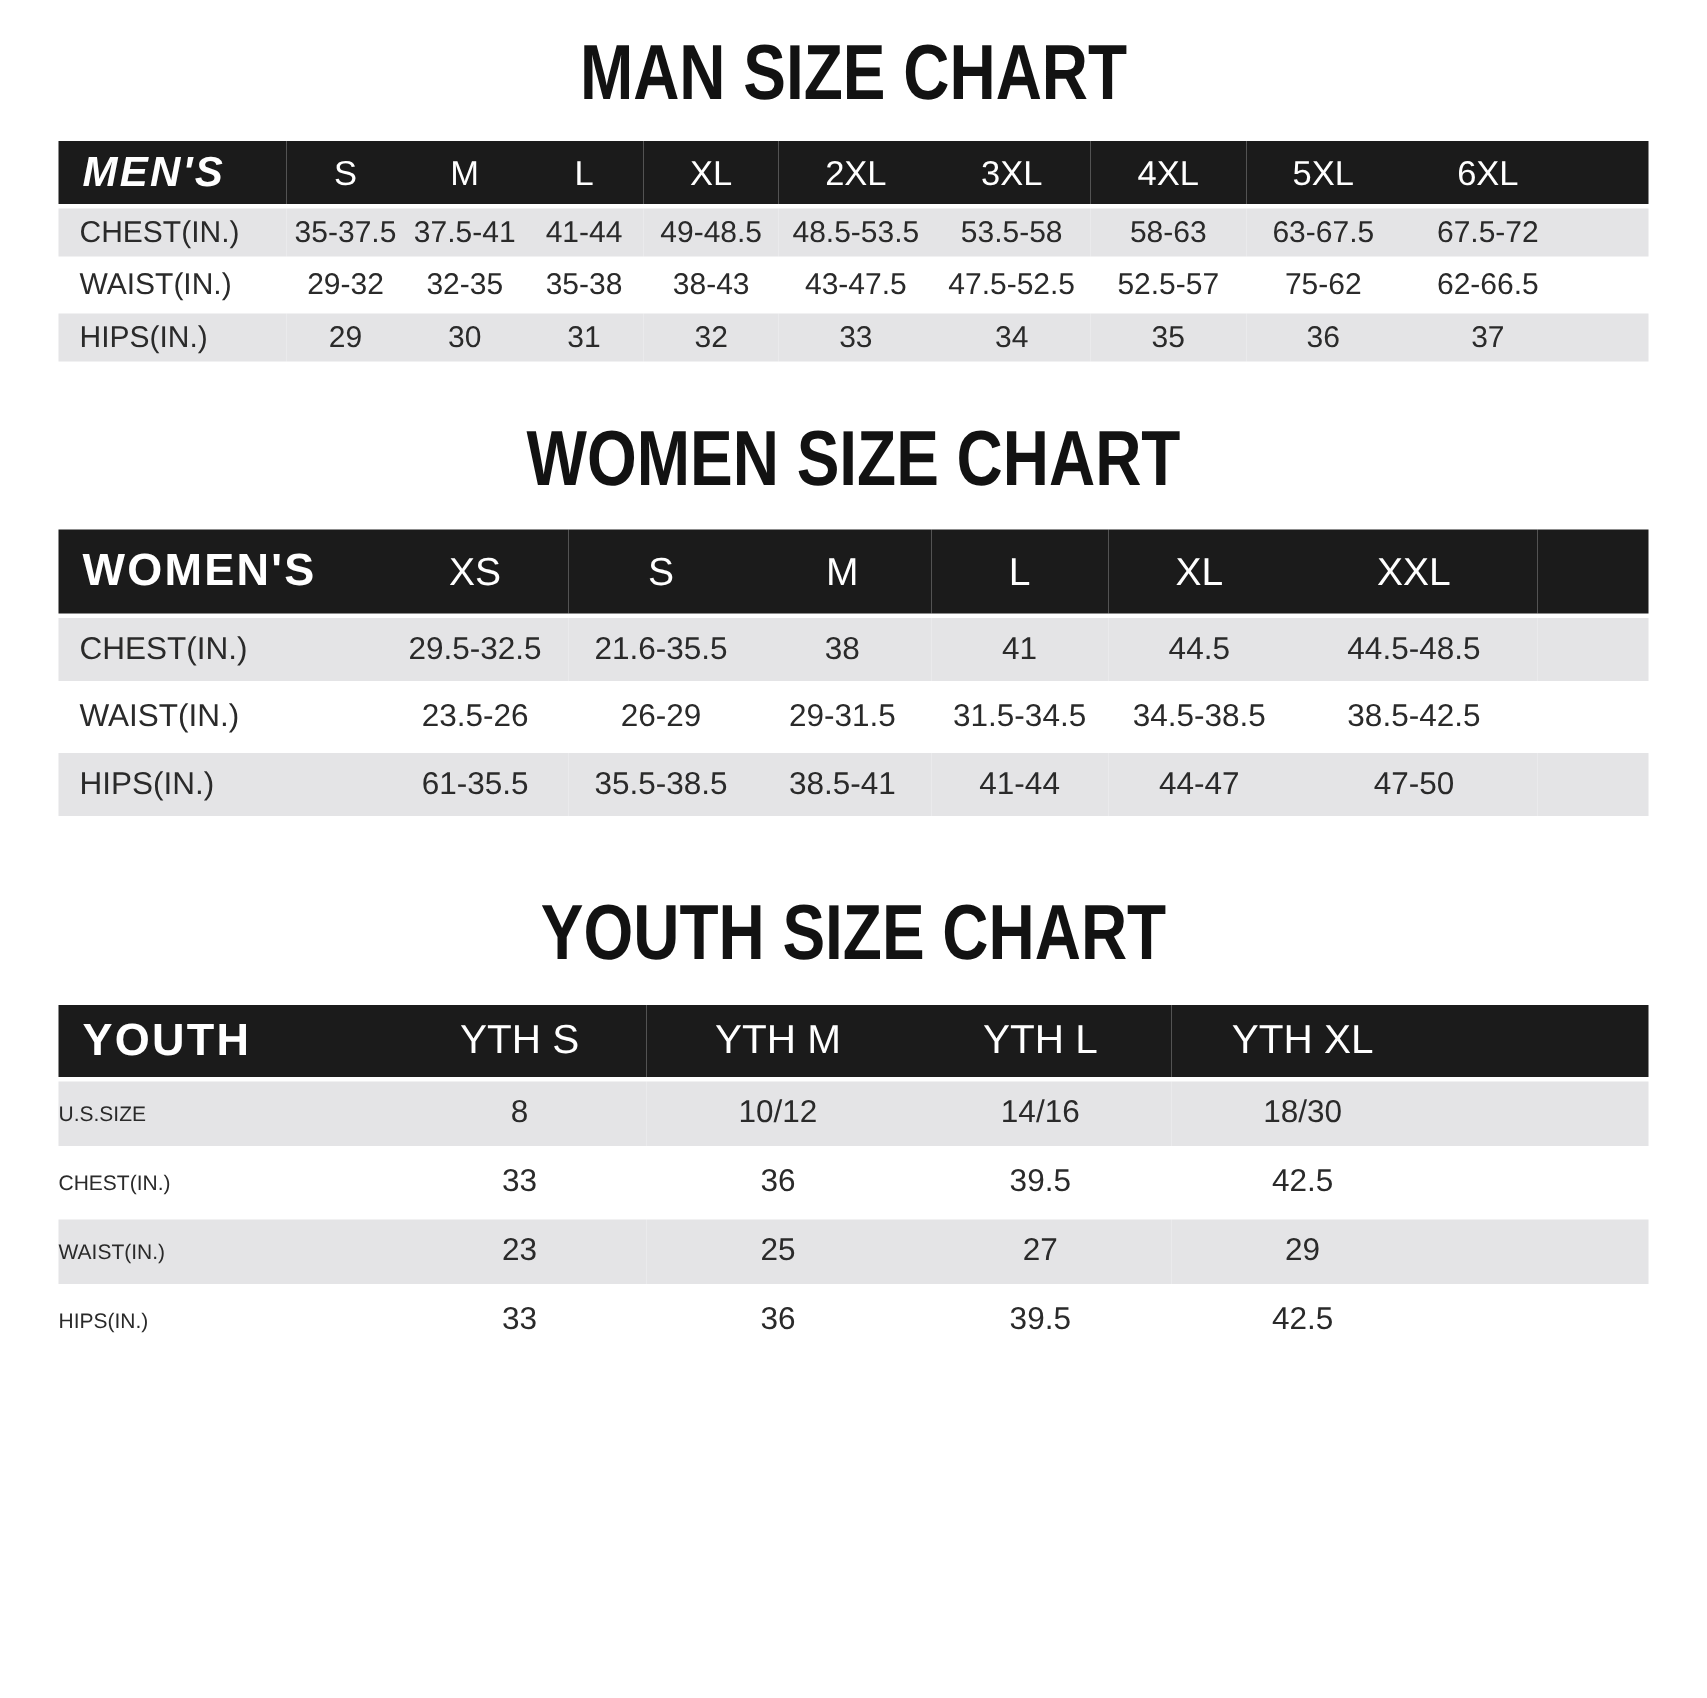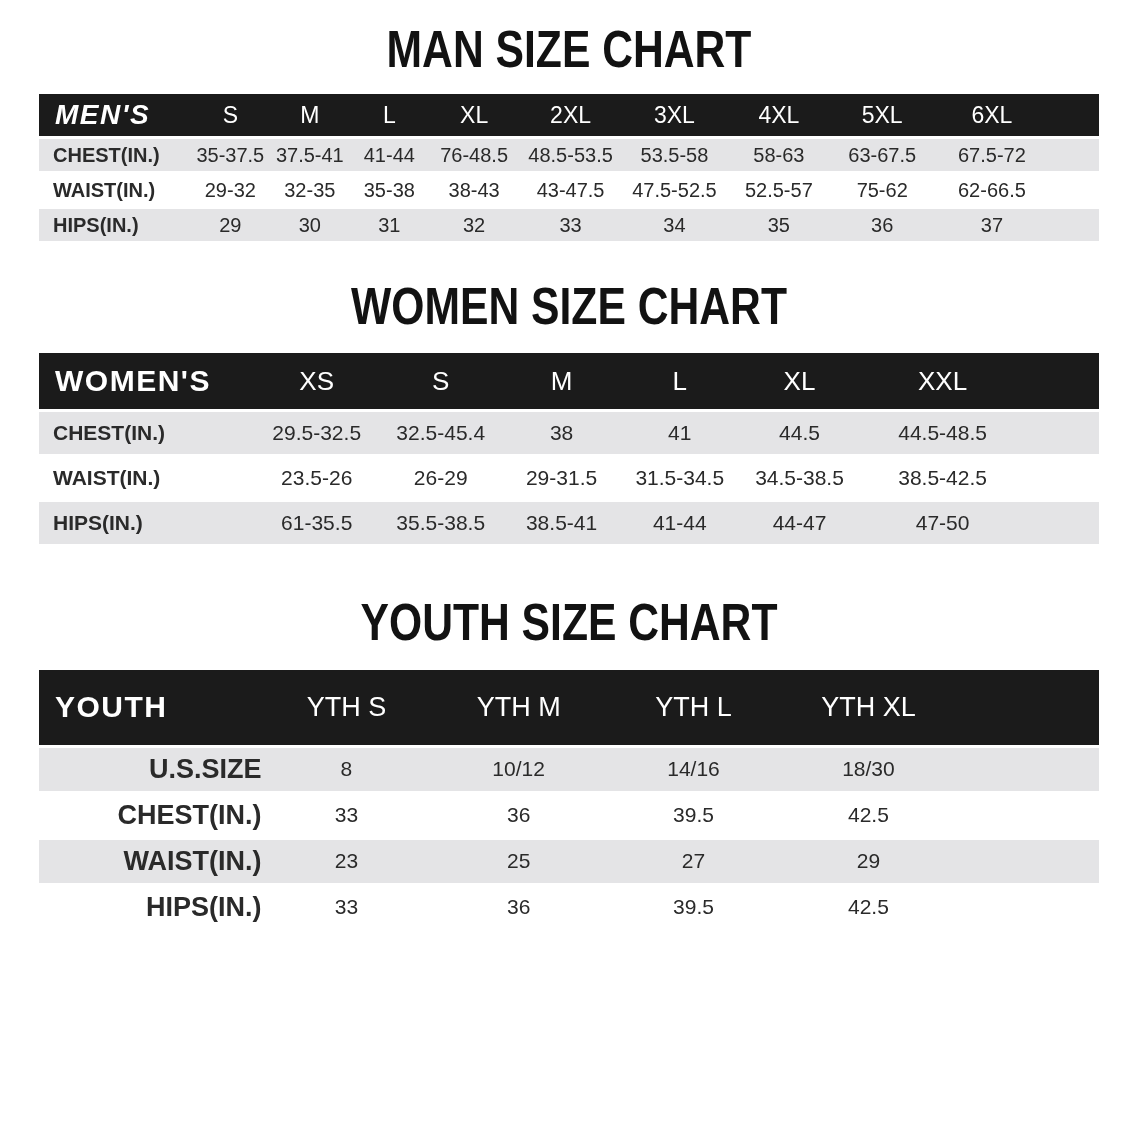--- a/index.html
+++ b/index.html
@@ -56,40 +56,40 @@
   thead th { color: #ffffff; font-weight: normal; text-align: center; }
   th.tbl-title {
     text-align: left;
     padding-left: 16px;
     font-weight: bold;
     letter-spacing: 1.5px;
     white-space: nowrap;
   }
   tbody { color: #2a2a2a; }
   tbody tr:nth-child(odd) { background: #E4E4E6; }
-  tbody th.row-label { font-weight: bold; text-align: left; padding-left: 14px; white-space: nowrap; }
+  tbody th.row-label { font-weight: normal; text-align: left; padding-left: 14px; white-space: nowrap; }
   tbody td { text-align: center; white-space: nowrap; }
 
   .t-men thead tr   { height: 42px; }
   .t-men thead th   { font-size: 23px; }
   .t-men th.tbl-title { font-size: 28px; font-style: italic; }
   .t-men tbody tr   { height: 32px; font-size: 20px; }
   .t-men tbody th.row-label { font-size: 20px; }
 
   .t-wom thead tr   { height: 56px; }
   .t-wom thead th   { font-size: 26px; }
   .t-wom th.tbl-title { font-size: 30px; }
   .t-wom tbody tr   { height: 42px; font-size: 21px; }
   .t-wom tbody th.row-label { font-size: 21px; }
 
-  .t-yth thead tr   { height: 75px; }
+  .t-yth thead tr   { height: 48px; }
   .t-yth thead th   { font-size: 27px; }
   .t-yth th.tbl-title { font-size: 30px; }
   .t-yth tbody tr   { height: 43px; font-size: 21px; }
-  .t-yth tbody th.row-label { font-size: 27px; text-align: right; padding-left: 0; }
+  .t-yth tbody th.row-label { font-size: 14px; text-align: left; padding-left: 0; }
 
   
   .notice { margin: 22px 0 0 38px; }
   .notice p {
     font-size: 31px;
     color: #B12623;
     line-height: 1.42;
     transform: scaleX(0.9);
     transform-origin: left center;
     white-space: nowrap;
@@ -131,21 +131,21 @@
             <th>6XL</th>
             <th class="sp"></th>
           </tr>
         </thead>
         <tbody>
           <tr>
             <th class="row-label">CHEST(IN.)</th>
             <td>35-37.5</td>
             <td>37.5-41</td>
             <td>41-44</td>
-            <td>76-48.5</td>
+            <td>49-48.5</td>
             <td>48.5-53.5</td>
             <td>53.5-58</td>
             <td>58-63</td>
             <td>63-67.5</td>
             <td>67.5-72</td>
             <td class="sp"></td>
           </tr>
           <tr>
             <th class="row-label">WAIST(IN.)</th>
             <td>29-32</td>
@@ -198,21 +198,21 @@
             <th>L</th>
             <th>XL</th>
             <th>XXL</th>
             <th class="sp"></th>
           </tr>
         </thead>
         <tbody>
           <tr>
             <th class="row-label">CHEST(IN.)</th>
             <td>29.5-32.5</td>
-            <td>32.5-45.4</td>
+            <td>21.6-35.5</td>
             <td>38</td>
             <td>41</td>
             <td>44.5</td>
             <td>44.5-48.5</td>
             <td class="sp"></td>
           </tr>
           <tr>
             <th class="row-label">WAIST(IN.)</th>
             <td>23.5-26</td>
             <td>26-29</td>

